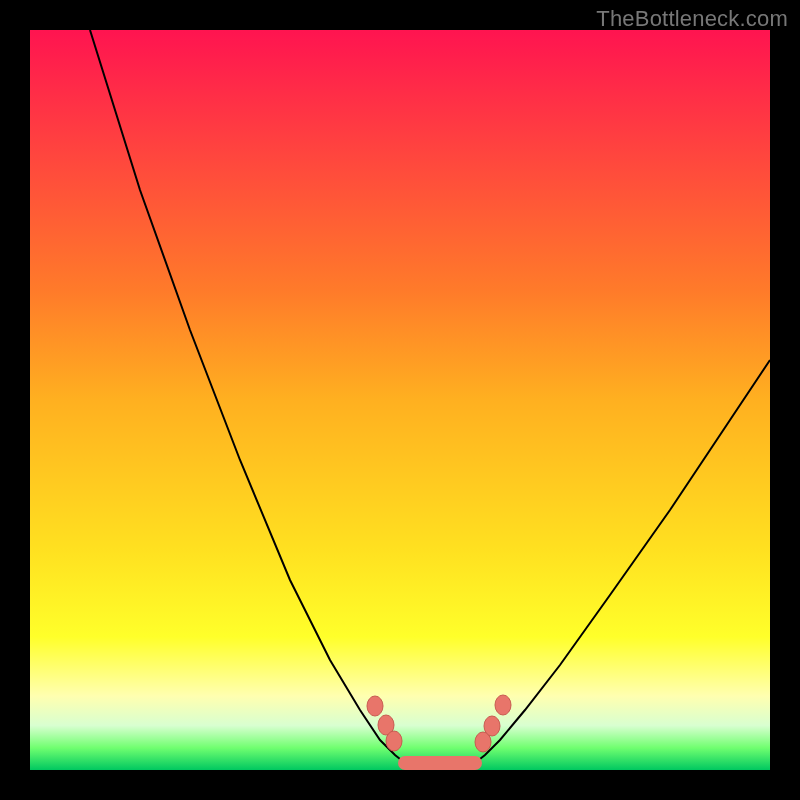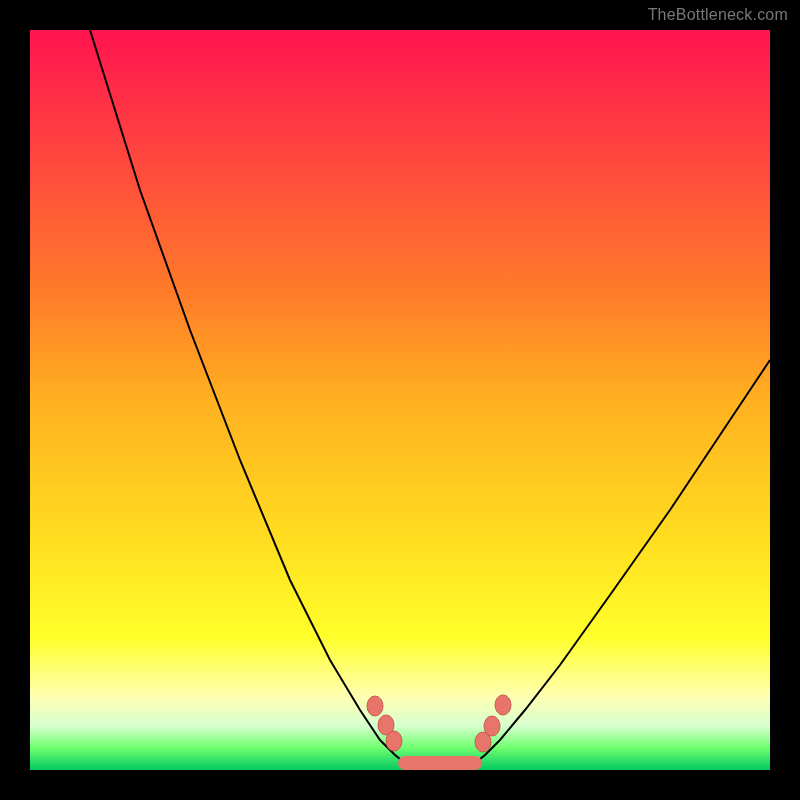--- a/index.html
+++ b/index.html
@@ -58,21 +58,21 @@
   .flat-cap {
     stroke: #e8756a;
     stroke-width: 14;
     stroke-linecap: round;
   }
   .watermark {
     position: absolute;
     top: 6px;
     right: 12px;
     color: #777;
-    font-size: 16px;
+    font-size: 22px;
     font-weight: 500;
     letter-spacing: 0.2px;
     user-select: none;
   }
 </style>
 </head>
 <body>
 
 <div class="frame">
   <div class="plot-area">

